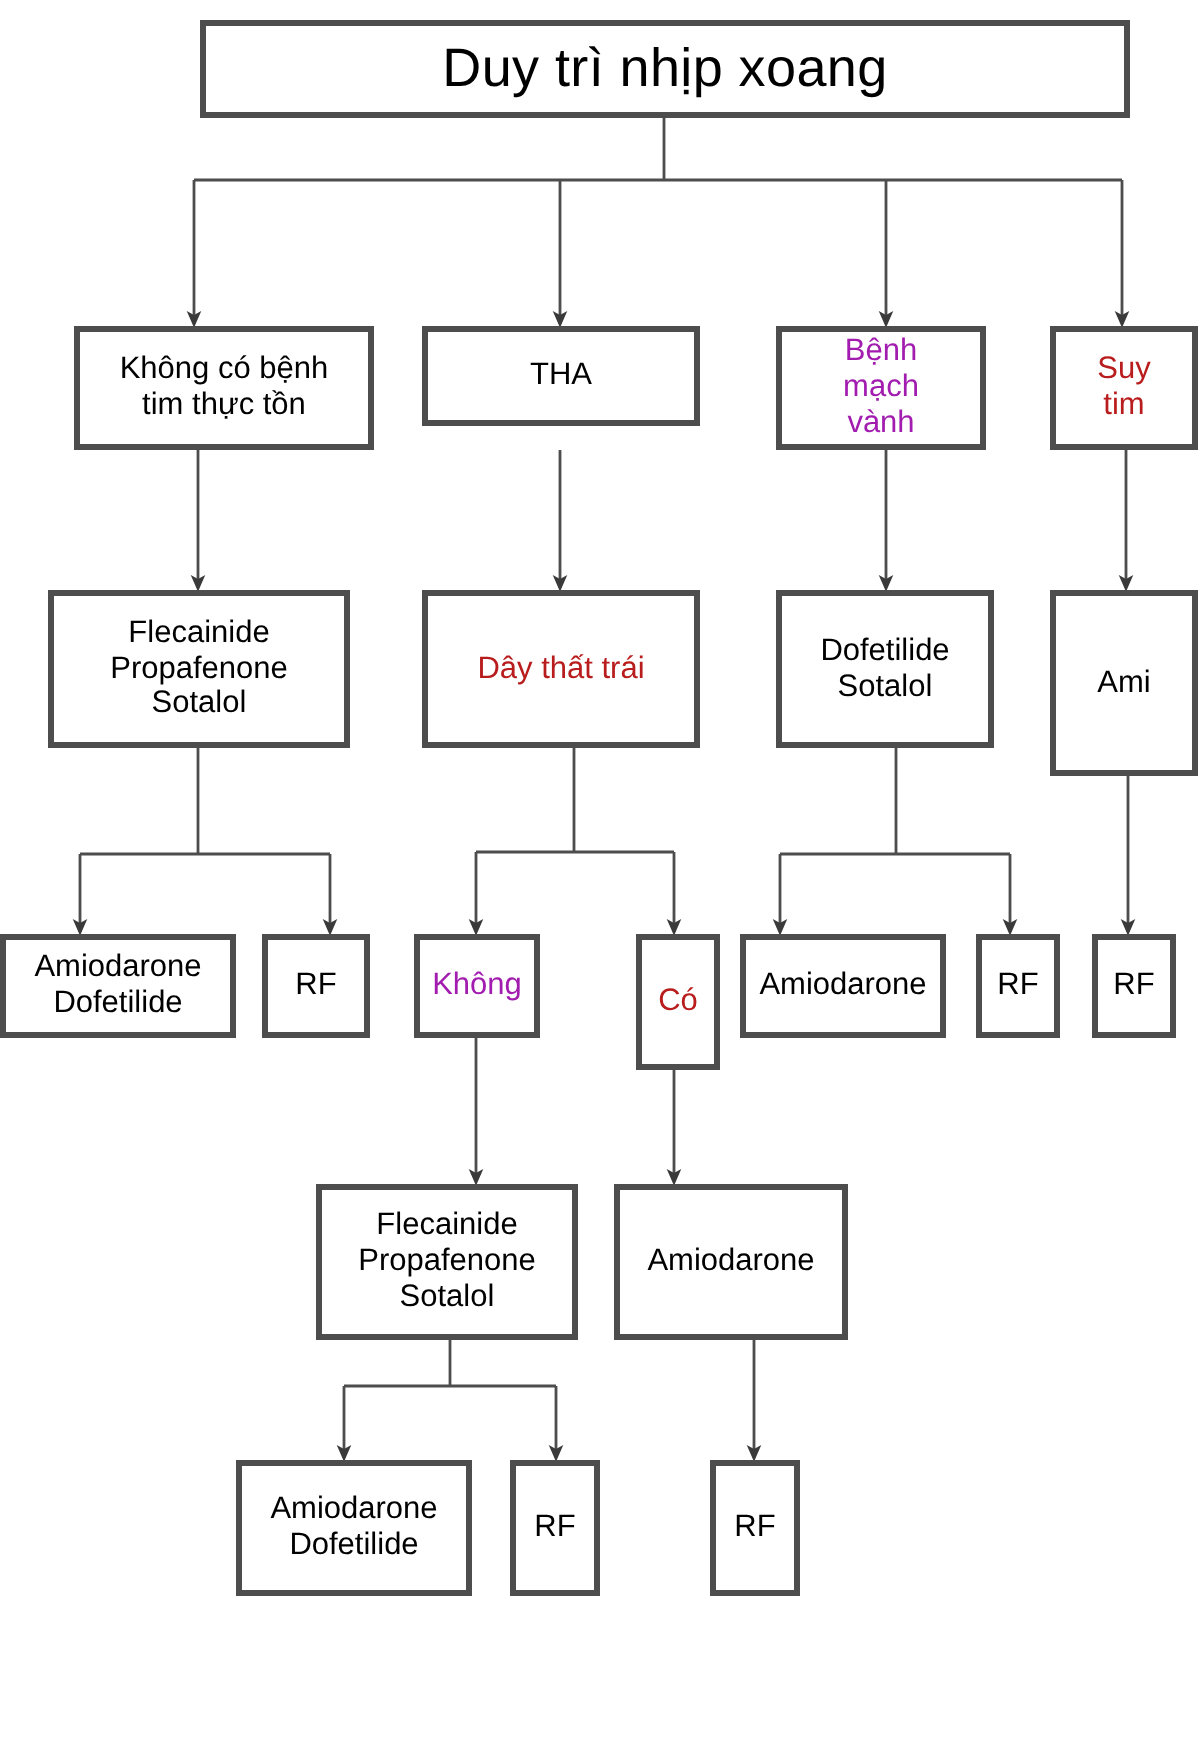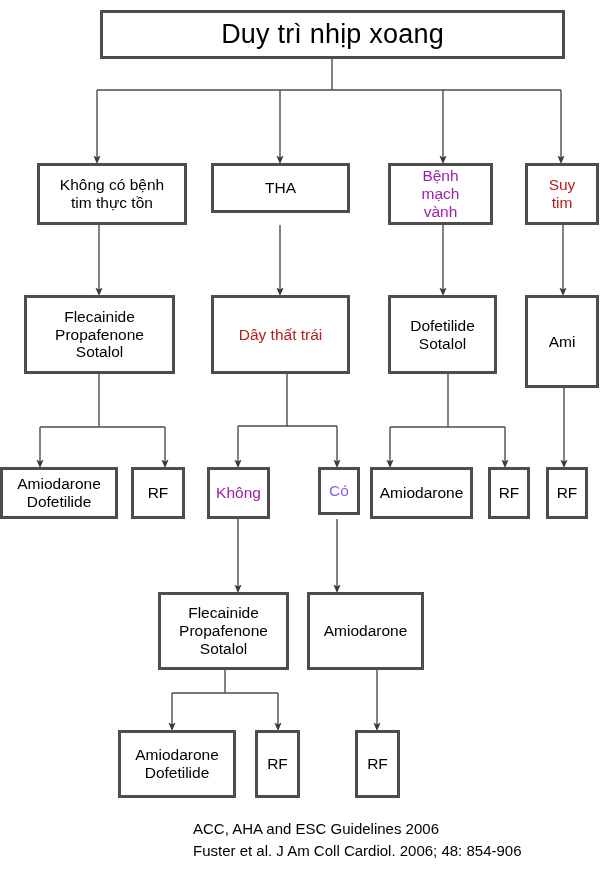--- a/index.html
+++ b/index.html
@@ -126,30 +126,28 @@
 Propafenone
 Sotalol</div>
       <div class="node lvl3" style="left: 211px; top: 295px; width: 139px; height: 79px; border-color: rgb(77, 77, 77); color: #b91c1c;">Dây thất trái</div>
       <div class="node lvl3" style="left: 388px; top: 295px; width: 109px; height: 79px; border-color: rgb(77, 77, 77); color: rgb(0, 0, 0);">Dofetilide
 Sotalol</div>
       <div class="node lvl3" style="left: 525px; top: 295px; width: 74px; height: 93px; border-color: rgb(77, 77, 77); color: rgb(0, 0, 0);">Ami</div>
       <div class="node lvl4" style="left: 0px; top: 467px; width: 118px; height: 52px; border-color: rgb(77, 77, 77); color: rgb(0, 0, 0);">Amiodarone
 Dofetilide</div>
       <div class="node lvl4" style="left: 131px; top: 467px; width: 54px; height: 52px; border-color: rgb(77, 77, 77); color: rgb(0, 0, 0);">RF</div>
       <div class="node lvl4" style="left: 207px; top: 467px; width: 63px; height: 52px; border-color: rgb(77, 77, 77); color: #a21caf;">Không</div>
-      <div class="node lvl4" style="left: 318px; top: 467px; width: 39px; height: 48px; border-color: rgb(77, 77, 77); color: #8b5cf6; text-align: center;">Có</div>
+      <div class="node lvl4" style="left: 318px; top: 467px; width: 39px; height: 68px; border-color: rgb(77, 77, 77); color: #b91c1c; text-align: center;">Có</div>
       <div class="node lvl4" style="left: 370px; top: 467px; width: 103px; height: 52px; border-color: rgb(77, 77, 77); color: rgb(0, 0, 0);">Amiodarone</div>
       <div class="node lvl4" style="left: 488px; top: 467px; width: 35px; height: 52px; border-color: rgb(77, 77, 77); color: rgb(0, 0, 0);">RF</div>
       <div class="node lvl4" style="left: 546px; top: 467px; width: 37px; height: 52px; border-color: rgb(77, 77, 77); color: rgb(0, 0, 0);">RF</div>
       <div class="node lvl5" style="left: 158px; top: 592px; width: 131px; height: 78px; border-color: rgb(77, 77, 77); color: rgb(0, 0, 0);">Flecainide
 Propafenone
 Sotalol</div>
       <div class="node lvl5" style="left: 307px; top: 592px; width: 117px; height: 78px; border-color: rgb(77, 77, 77); color: rgb(0, 0, 0);">Amiodarone</div>
       <div class="node lvl6" style="left: 118px; top: 730px; width: 118px; height: 68px; border-color: rgb(77, 77, 77); color: rgb(0, 0, 0);">Amiodarone
 Dofetilide</div>
       <div class="node lvl6" style="left: 255px; top: 730px; width: 45px; height: 68px; border-color: rgb(77, 77, 77); color: rgb(0, 0, 0);">RF</div>
       <div class="node lvl6" style="left: 355px; top: 730px; width: 45px; height: 68px; border-color: rgb(77, 77, 77); color: rgb(0, 0, 0);">RF</div>
     </div>
 
-  <div class="footer" style="left: 193px; top: 818px;">ACC, AHA and ESC Guidelines 2006
-Fuster et al. J Am Coll Cardiol. 2006; 48: 854-906</div>
 
 </div>
 
 </body></html>

